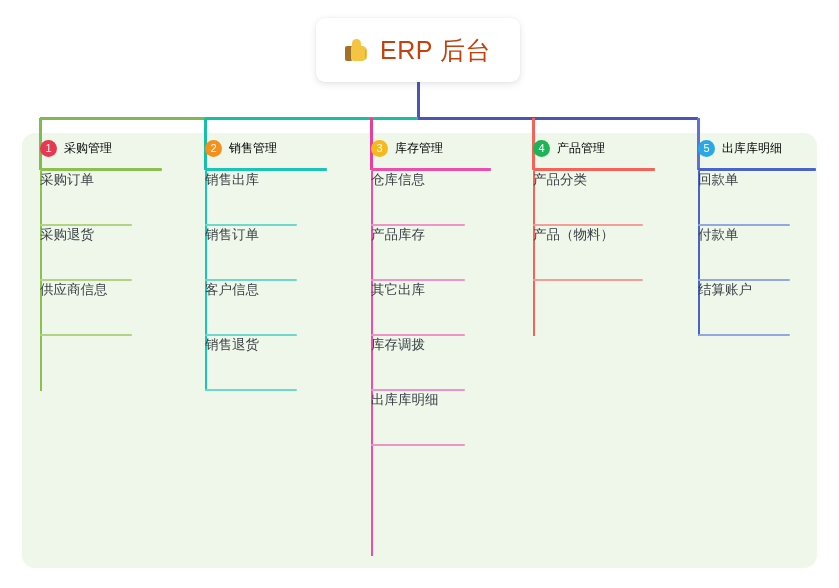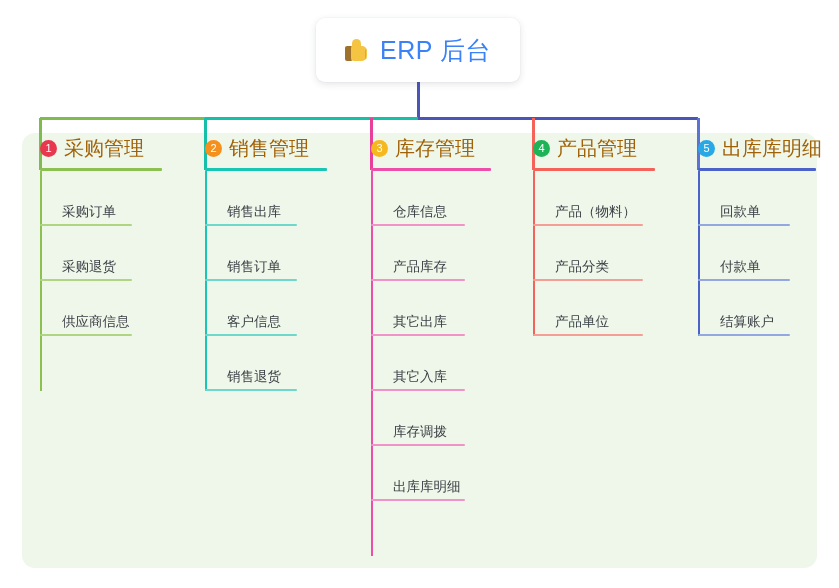--- a/index.html
+++ b/index.html
@@ -27,21 +27,21 @@
     border-radius: 9px;
     box-shadow: 0 2px 7px rgba(40,50,70,0.13), 0 0 0 1px rgba(0,0,0,0.015);
     display: flex;
     align-items: center;
     justify-content: center;
     gap: 9px;
     z-index: 6;
   }
   #root-title {
     font-size: 25px;
-    color: #3b82f6;
+    color: #c2410c;
     letter-spacing: 0.5px;
     white-space: nowrap;
   }
   .thumb-icon {
     display: inline-block;
     width: 26px;
     height: 26px;
     position: relative;
     flex: 0 0 auto;
   }
@@ -131,22 +131,22 @@
     height: 17px;
     border-radius: 50%;
     color: #ffffff;
     font-size: 11px;
     line-height: 17px;
     text-align: center;
     flex: 0 0 auto;
     font-family: "Liberation Sans", sans-serif;
   }
   .col-title {
-    font-size: 20px;
-    color: #a16207;
+    font-size: 12px;
+    color: #000000;
   }
   .header-rule {
     height: 3px;
     border-radius: 1px;
     margin-top: 5px;
   }
 
   .items {
     position: relative;
     margin-top: 0px;
@@ -154,23 +154,21 @@
   .spine {
     position: absolute;
     left: 0px;
     top: 0px;
     width: 2px;
   }
   .item {
     position: relative;
     height: 55px;
     box-sizing: border-box;
-    padding-left: 22px;
     display: flex;
-    align-items: flex-end;
     justify-content: flex-start;
   }
   .item-label {
     font-size: 13.5px;
     color: #3a3f45;
     padding-bottom: 5px;
     white-space: nowrap;
   }
   .item-rule {
     position: absolute;
@@ -272,53 +270,45 @@
         </div>
         <div class="item">
           <span class="item-label">产品库存</span>
           <div class="item-rule" style="background: rgb(240, 147, 200); width: 94px;"></div>
         </div>
         <div class="item">
           <span class="item-label">其它出库</span>
           <div class="item-rule" style="background: rgb(240, 147, 200); width: 94px;"></div>
         </div>
         <div class="item">
-          <span class="item-label">其它入库</span>
-          <div class="item-rule" style="background: rgb(240, 147, 200); width: 94px;"></div>
-        </div>
-        <div class="item">
           <span class="item-label">库存调拨</span>
           <div class="item-rule" style="background: rgb(240, 147, 200); width: 94px;"></div>
         </div>
         <div class="item">
           <span class="item-label">出库库明细</span>
           <div class="item-rule" style="background: rgb(240, 147, 200); width: 94px;"></div>
         </div>
       </div>
     </div>
     <div class="column" style="left: 519px; width: 160px;">
       <div class="col-header">
         <span class="badge" style="background: rgb(30, 179, 86);">4</span>
         <span class="col-title">产品管理</span>
       </div>
       <div class="header-rule" style="background: rgb(244, 98, 90); width: 122px; margin-left: 14px;"></div>
       <div class="items" style="margin-left: 14px;">
         <div class="spine" style="background: rgb(244, 98, 90); height: 165px;"></div>
         <div class="item">
+          <span class="item-label">产品分类</span>
+          <div class="item-rule" style="background: rgb(245, 158, 150); width: 110px;"></div>
+        </div>
+        <div class="item">
           <span class="item-label">产品（物料）</span>
           <div class="item-rule" style="background: rgb(245, 158, 150); width: 110px;"></div>
         </div>
-        <div class="item">
-          <span class="item-label">产品分类</span>
-          <div class="item-rule" style="background: rgb(245, 158, 150); width: 110px;"></div>
-        </div>
-        <div class="item">
-          <span class="item-label">产品单位</span>
-          <div class="item-rule" style="background: rgb(245, 158, 150); width: 110px;"></div>
-        </div>
       </div>
     </div>
     <div class="column" style="left: 684px; width: 150px;">
       <div class="col-header">
         <span class="badge" style="background: rgb(40, 169, 230);">5</span>
         <span class="col-title">出库库明细</span>
       </div>
       <div class="header-rule" style="background: rgb(75, 99, 200); width: 118px; margin-left: 14px;"></div>
       <div class="items" style="margin-left: 14px;">
         <div class="spine" style="background: rgb(75, 99, 200); height: 165px;"></div>

